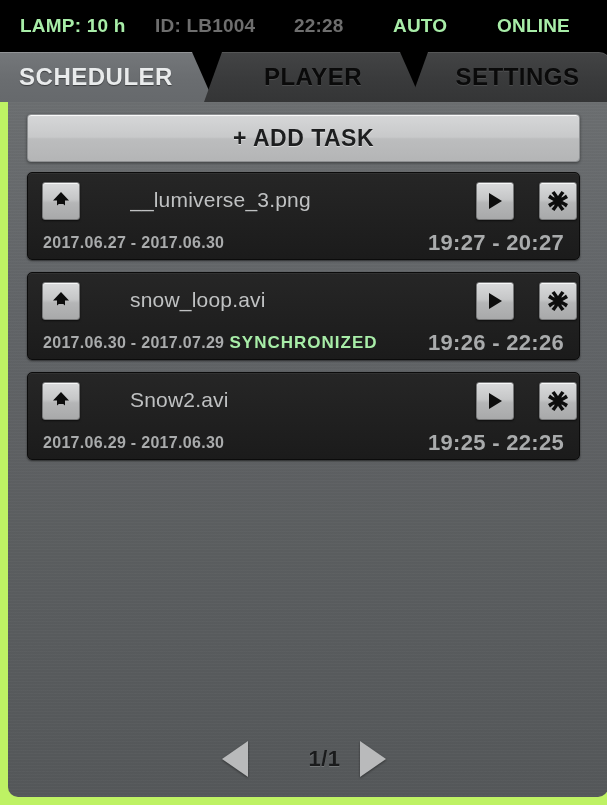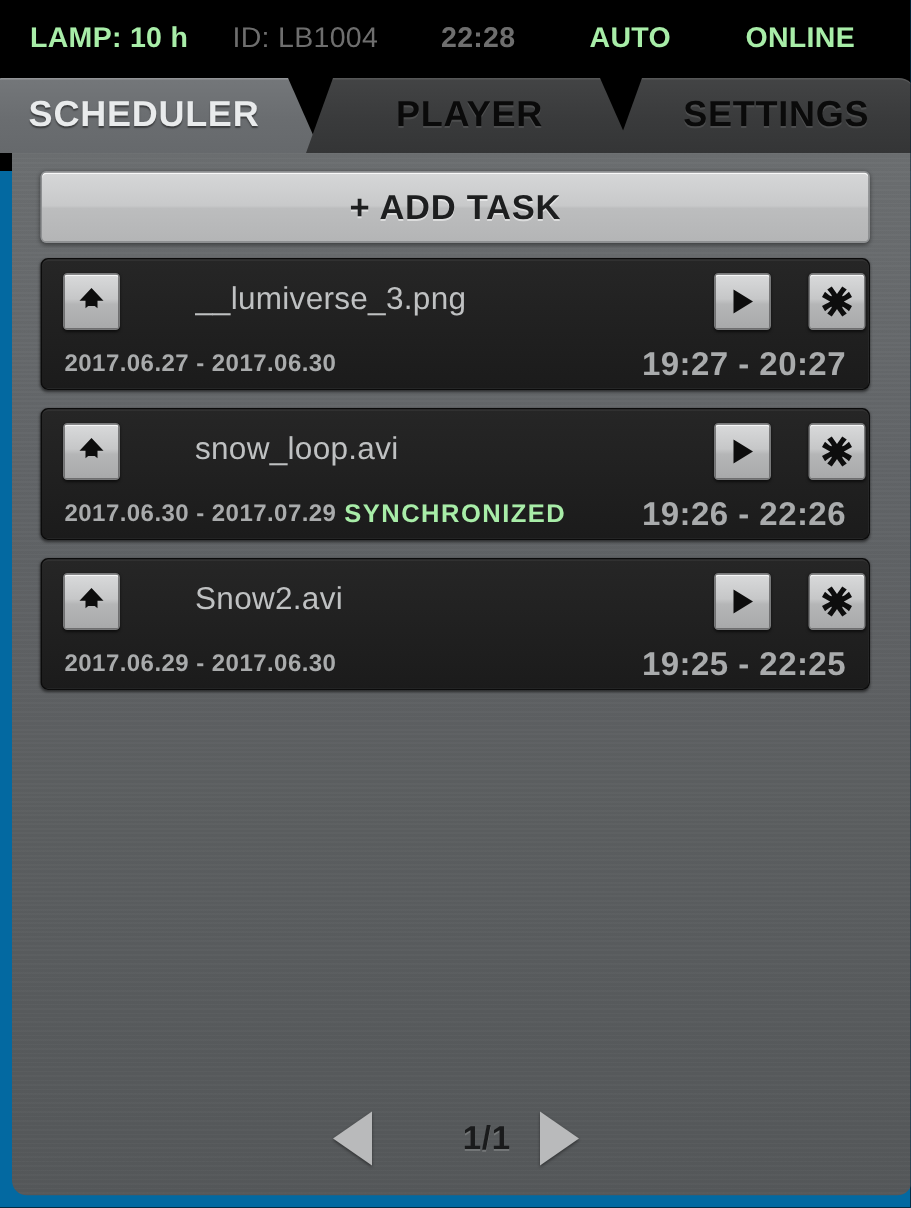--- a/index.html
+++ b/index.html
@@ -9,21 +9,21 @@
     height: 805px;
     background: #000;
     font-family: "Liberation Sans", sans-serif;
     overflow: hidden;
   }
 
   #app {
     position: relative;
     width: 607px;
     height: 805px;
-    background: #0369a1;
+    background: #bef264;
   }
 
   
   #status-bar {
     position: absolute;
     left: 0; top: 0;
     width: 607px; height: 52px;
     background: #000;
     display: flex;
     align-items: center;
@@ -31,30 +31,30 @@
   .status-item {
     font-size: 19px;
     font-weight: bold;
     letter-spacing: 0.2px;
     white-space: nowrap;
   }
   .st-green { color: #a8eda8; }
   .st-gray  { color: #6e6e6e; }
 
   #st-lamp   { position: absolute; left: 20px; }
-  #st-id     { position: absolute; left: 155px; font-weight: normal; text-align: right; }
+  #st-id     { position: absolute; left: 155px; font-weight: bold; text-align: right; }
   #st-time   { position: absolute; left: 294px; font-weight: bold; }
   #st-auto   { position: absolute; left: 393px; }
   #st-online { position: absolute; left: 497px; }
 
   
   #tab-bar {
     position: absolute;
     left: 0; top: 52px;
-    width: 607px; height: 62px;
+    width: 607px; height: 50px;
     background: #000;
   }
   .tab {
     position: absolute;
     top: 0;
     height: 50px;
     display: flex;
     align-items: center;
     justify-content: center;
     font-size: 24px;

